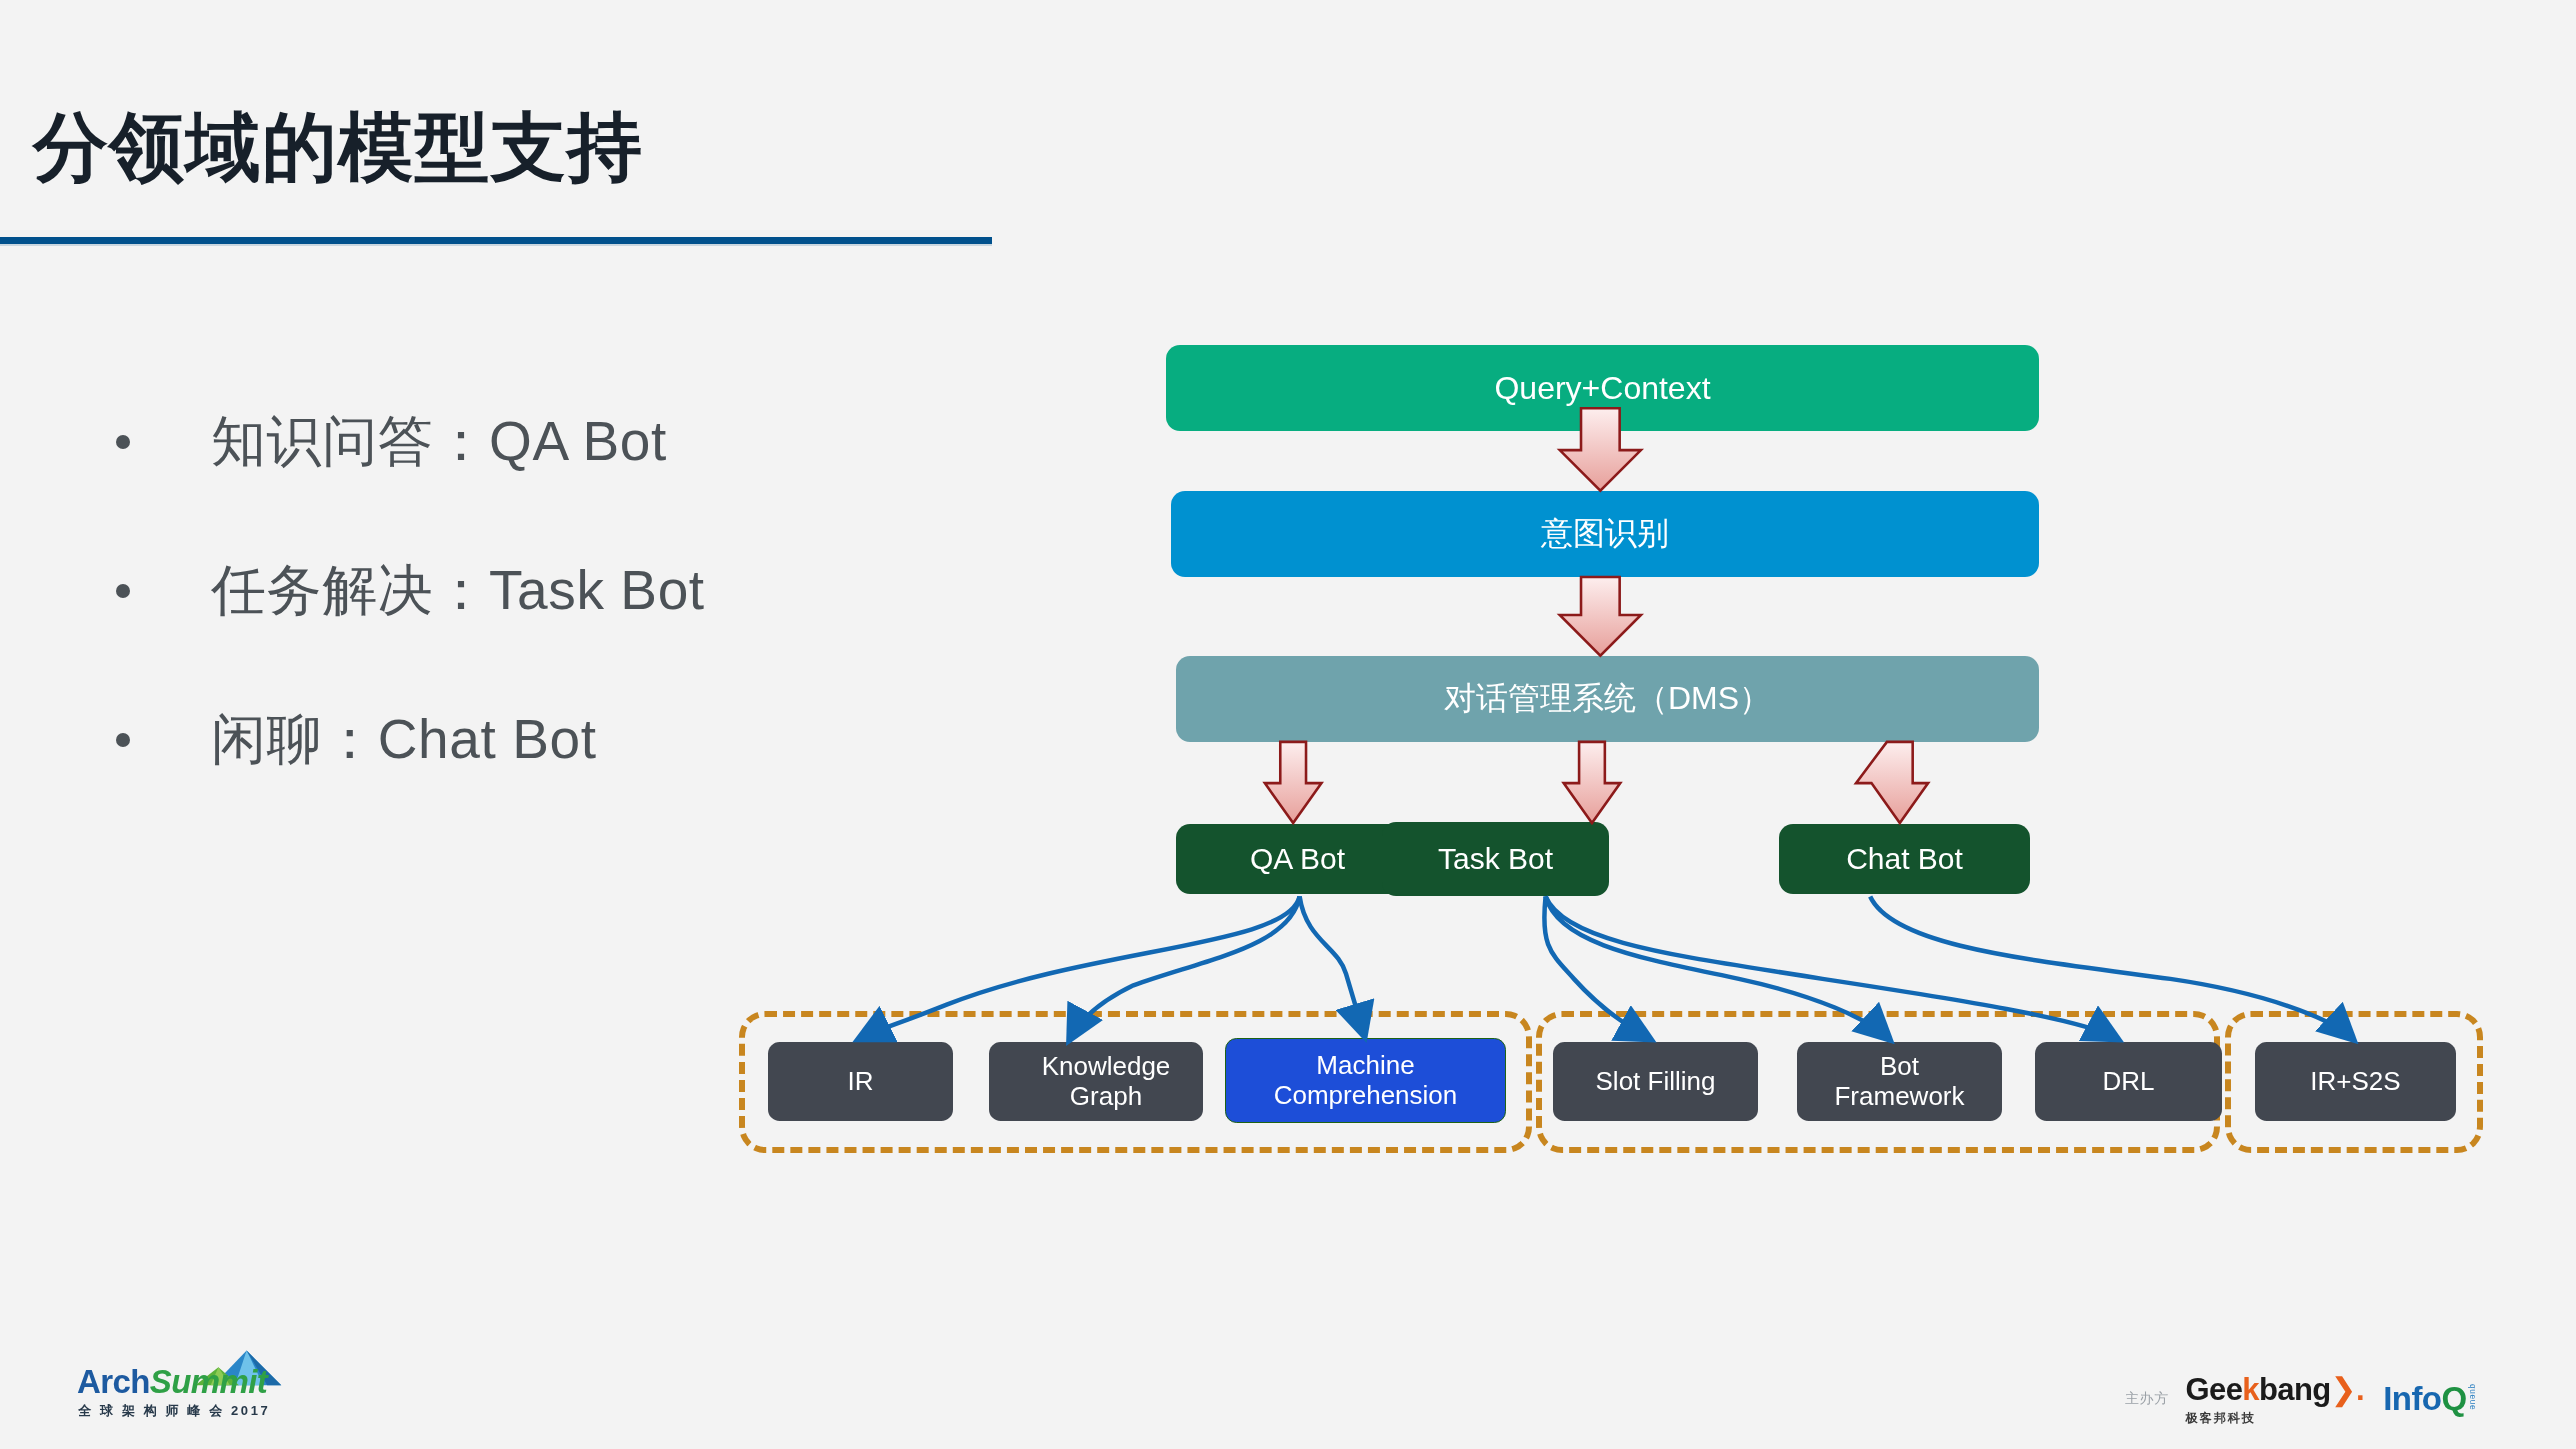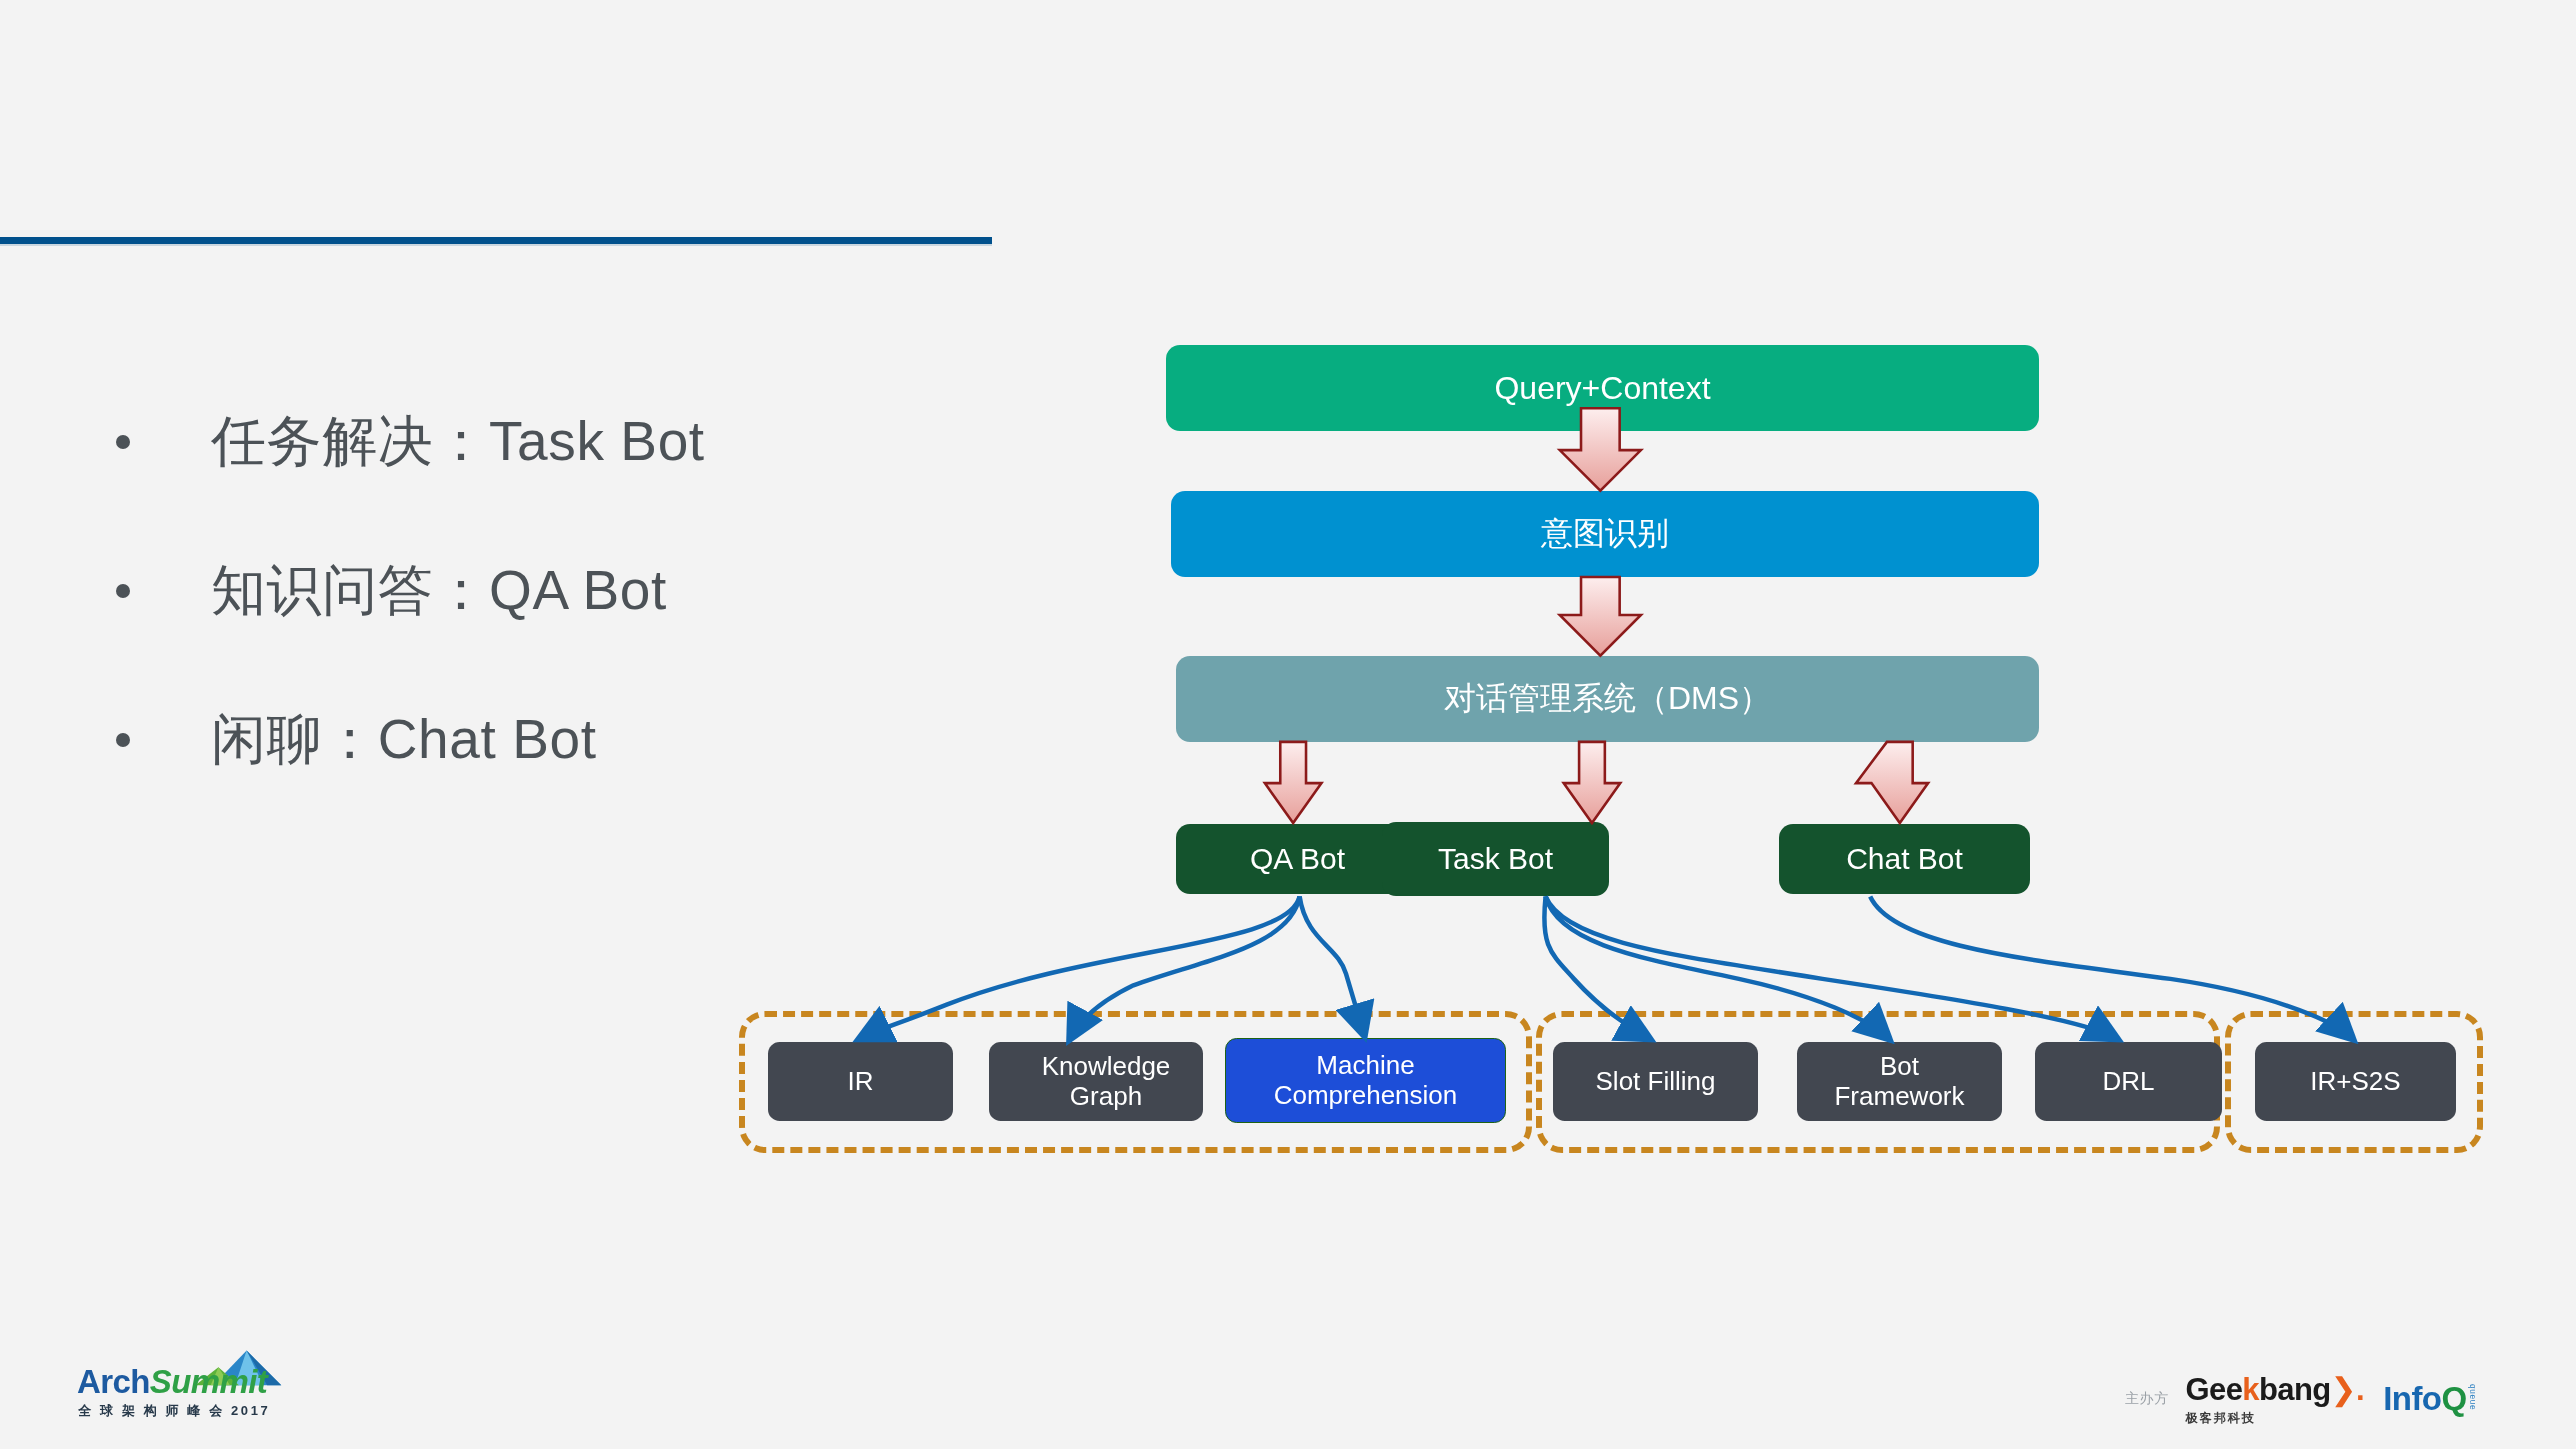--- a/index.html
+++ b/index.html
@@ -242,31 +242,32 @@
     writing-mode: vertical-rl;
     margin-left: 1.9px;
     letter-spacing: 0.6px;
   }
 </style>
 </head>
 <body>
 
 <div id="slide">
 
+  <div id="title">分领域的模型支持</div>
   <div id="title-rule"></div>
   <div id="title-rule-shadow"></div>
 
   <div id="bullets">
     <div class="bullet-row">
       <span class="bullet-dot"></span>
-      <span class="bullet-text">任务解决：Task Bot</span>
+      <span class="bullet-text">知识问答：QA Bot</span>
     </div>
     <div class="bullet-row">
       <span class="bullet-dot"></span>
-      <span class="bullet-text">知识问答：QA Bot</span>
+      <span class="bullet-text">任务解决：Task Bot</span>
     </div>
     <div class="bullet-row">
       <span class="bullet-dot"></span>
       <span class="bullet-text">闲聊：Chat Bot</span>
     </div>
   </div>
 
   <div class="fbox" id="box-query">Query+Context</div>
   <div class="fbox" id="box-intent">意图识别</div>
   <div class="fbox" id="box-dms">对话管理系统（DMS）</div>

